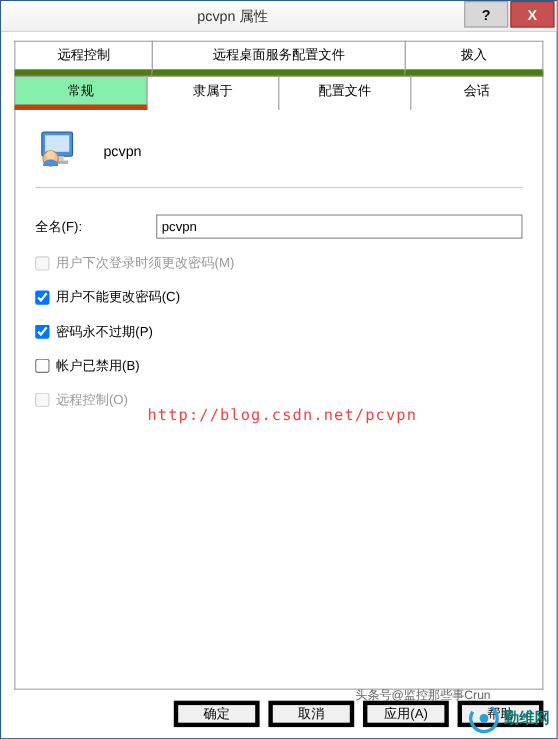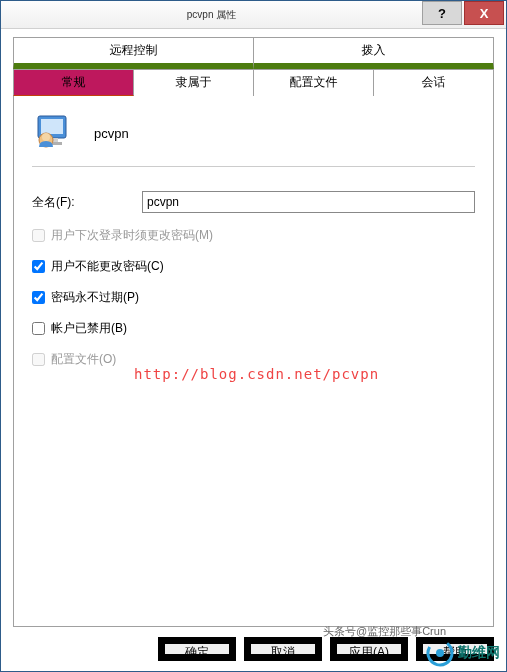--- a/index.html
+++ b/index.html
@@ -20,21 +20,21 @@
       background: linear-gradient(to bottom, #fdfdfd, #f0f0f0);
       border-bottom: 1px solid #d0d0d0;
       display: flex;
       align-items: center;
       position: relative;
     }
     .titlebar-title {
       flex: 1;
       text-align: center;
       color: #333;
-      font-size: 10px;
+      font-size: 13px;
     }
     .titlebar-btns {
       display: flex;
       height: 100%;
     }
     .titlebar-btn {
       width: 40px;
       height: 24px;
       margin-top: 0;
       margin-right: 2px;
@@ -67,22 +67,22 @@
       border-bottom: none;
       background: #fff;
       font-size: 12px;
       cursor: default;
       position: relative;
     }
     .tab-row.back .tab {
       border-bottom: 7px solid #4d7c0f;
     }
     .tab.active {
-      background: #be185d;
-      border-bottom: 1px solid #c2410c;
+      background: #86efac;
+      border-bottom: 5px solid #c2410c;
       z-index: 2;
     }
     .tab-row + .tab-row .tab {
       margin-top: -1px;
     }
     .tab-row .tab + .tab {
       margin-left: -1px;
     }
     
     .content {
@@ -170,21 +170,21 @@
     
     .footer {
       display: flex;
       justify-content: flex-end;
       gap: 8px;
       padding: 10px 12px;
     }
     .btn {
       width: 78px;
       height: 24px;
-      border: 7px solid #000000;
+      border: 4px solid #000000;
       background: #f0f0f0;
       font-size: 12px;
       font-family: inherit;
       cursor: default;
     }
     .footer-watermark {
       position: absolute;
       right: 6px;
       bottom: 4px;
       display: flex;
@@ -213,20 +213,21 @@
   <span class="titlebar-title">pcvpn 属性</span>
   <div class="titlebar-btns">
     <div class="titlebar-btn">?</div>
     <div class="titlebar-btn close">X</div>
   </div>
 </div>
 
 <div class="tabs-area">
   <div class="tab-row back">
     <div class="tab" style="flex:1.2">远程控制</div>
+    <div class="tab" style="flex:2.2">远程桌面服务配置文件</div>
     <div class="tab" style="flex:1.2">拨入</div>
   </div>
   <div class="tab-row">
     <div class="tab active">常规</div>
     <div class="tab">隶属于</div>
     <div class="tab">配置文件</div>
     <div class="tab">会话</div>
   </div>
 </div>
 
@@ -265,21 +266,21 @@
     <div class="checkbox-row">
       <input type="checkbox" checked="" style="">
       <label>密码永不过期(P)</label>
     </div>
     <div class="checkbox-row">
       <input type="checkbox" style="">
       <label>帐户已禁用(B)</label>
     </div>
     <div class="checkbox-row disabled">
       <input type="checkbox" disabled="" style="">
-      <label>配置文件(O)</label>
+      <label>远程控制(O)</label>
     </div>
   </div>
 
 </div>
 
 <div class="footer">
   <button class="btn">确定</button>
   <button class="btn">取消</button>
   <button class="btn">应用(A)</button>
   <button class="btn">帮助</button>

